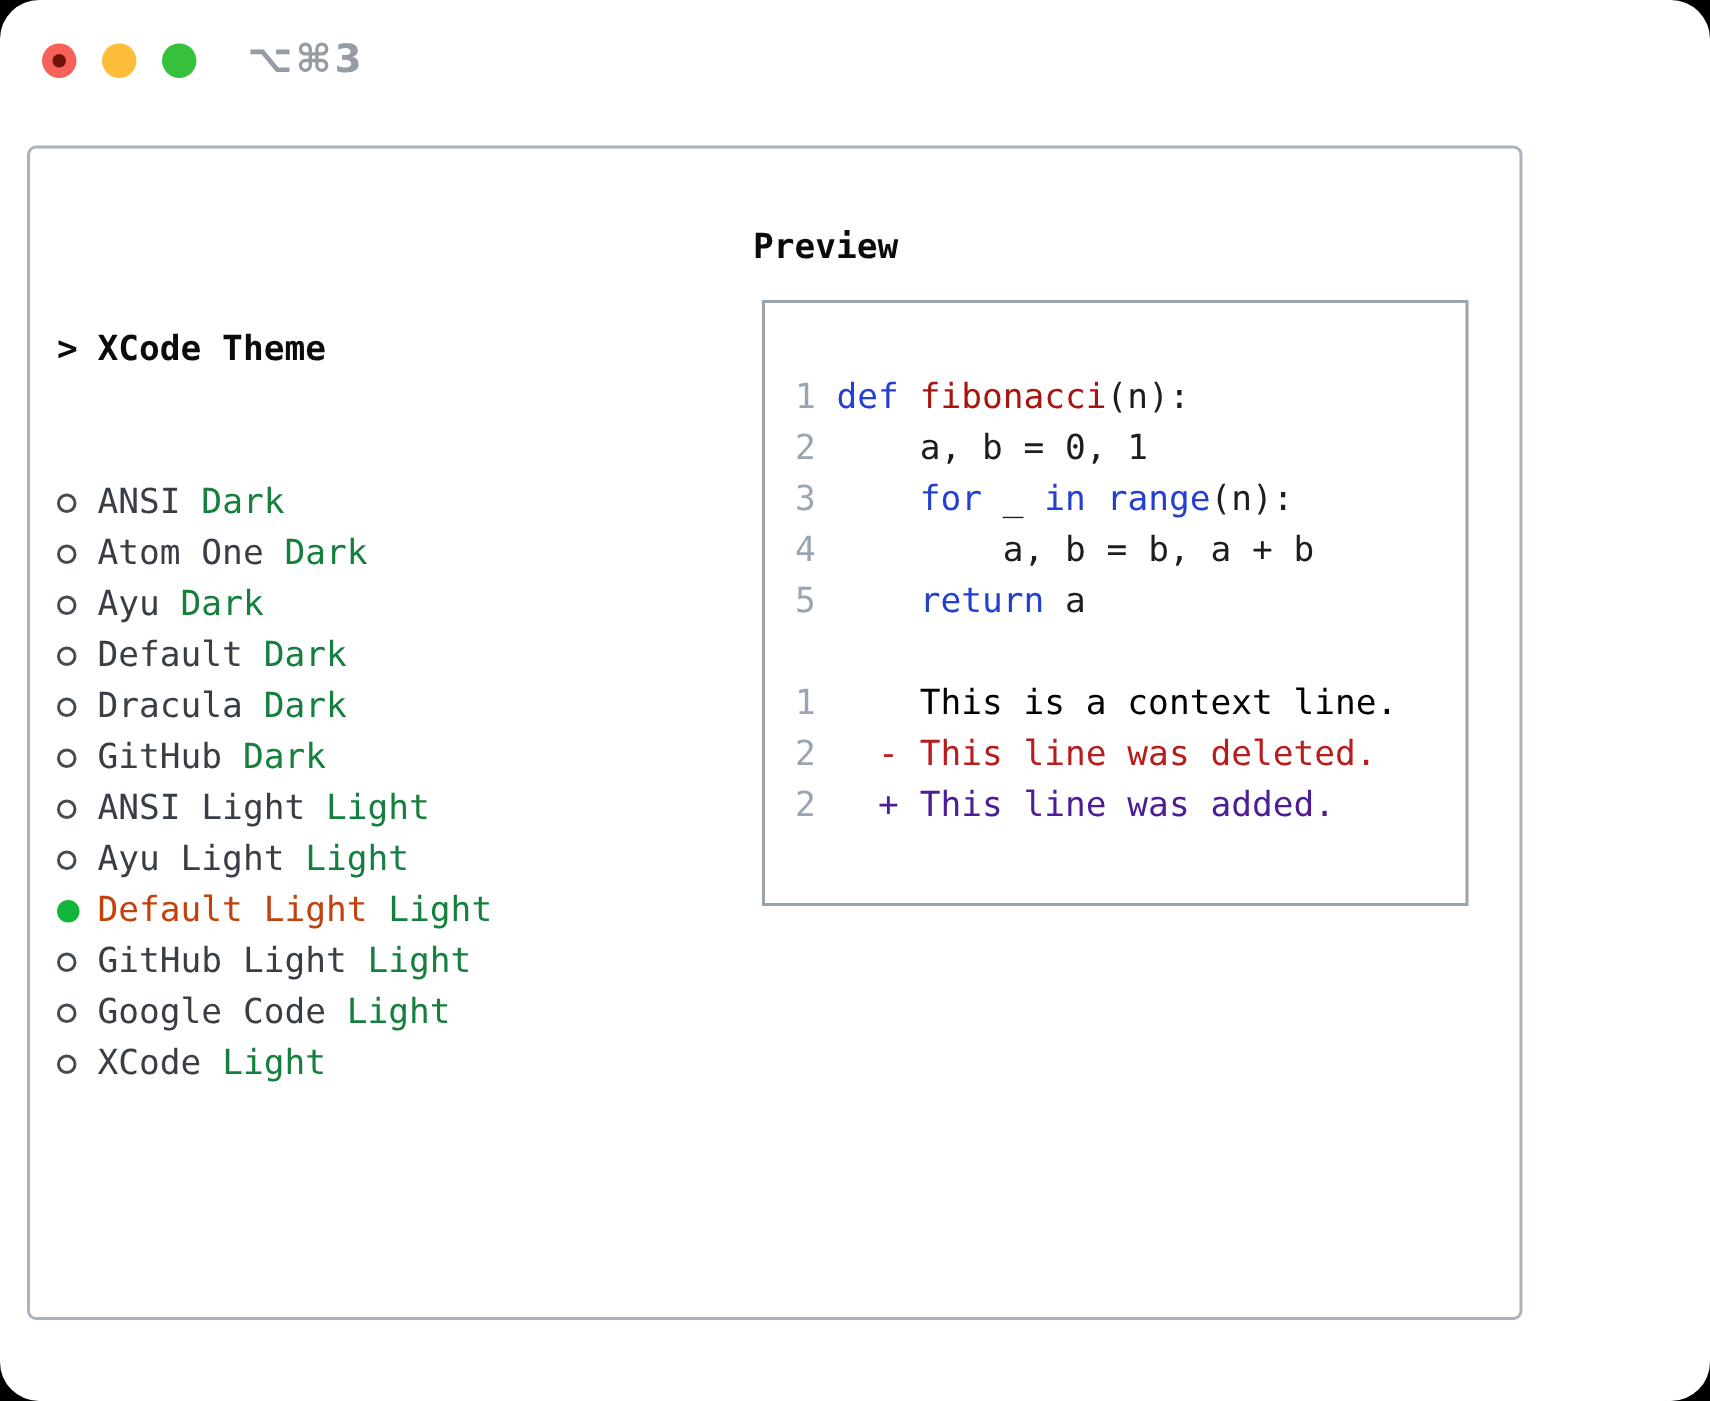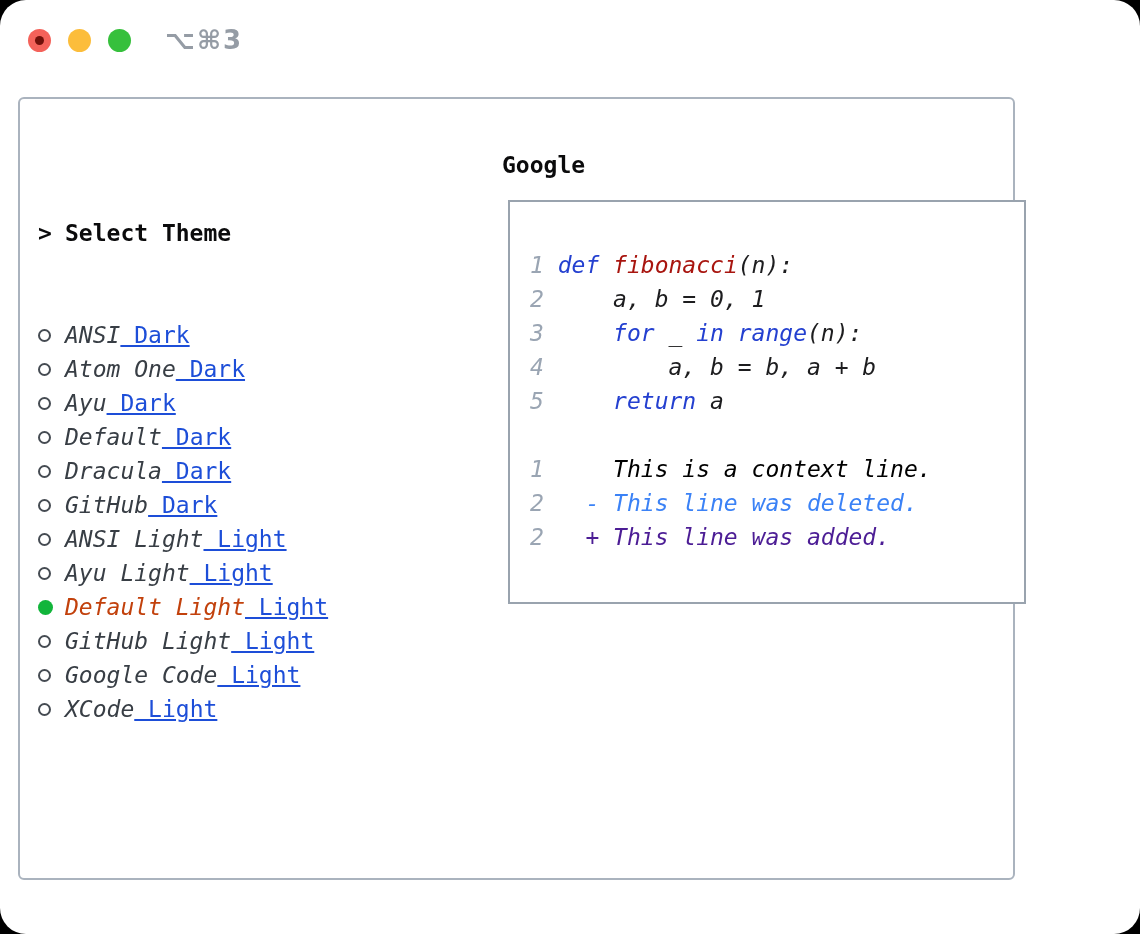--- a/index.html
+++ b/index.html
@@ -23,71 +23,71 @@
   .panel { position:absolute; left:18px; top:97px; width:997px; height:783px;
            border:2px solid #aab3be; border-radius:6px; background:#fff; }
   
   .left-col { position:absolute; left:18px; top:49px; font-size:23px; line-height:34px; white-space:pre; }
   .row { height:34px; display:flex; align-items:center; }
   .marker { display:inline-flex; width:27px; align-items:center; }
   .caret { font-weight:bold; color:#0b0b0c; }
   .radio { width:13px; height:13px; border:2px solid #454b52; border-radius:50%; }
   .radio.sel { width:15px; height:15px; border:none; background:#12b53b; }
   .hdr { font-weight:bold; color:#0b0b0c; }
-  .name { color:#383e45;font-style:italic; }
+  .name { color:#383e45; }
   .name.sel { color:#c2410c; }
-  .variant { color:#1d4ed8;text-decoration:underline; }
+  .variant { color:#15803d; }
   .spacer { height:34px; }
   
   .preview-label { position:absolute; left:482px; top:49px; height:34px; line-height:34px;
                    font-size:23px; font-weight:bold; color:#0b0b0c; }
-  .preview-box { position:absolute; left:488px; top:101px; width:518px; height:404px;
-                 border:2px solid #99a3ae; background:#fff; overflow:hidden;font-style:italic; }
+  .preview-box { position:absolute; left:488px; top:101px; width:471px; height:404px;
+                 border:2px solid #99a3ae; background:#fff; overflow:hidden; }
   .code { padding:46px 0 0 20px; font-size:23px; line-height:34px; white-space:pre; }
   .cline { height:34px; }
   .lnum { color:#9aa5b3; }
   .pl  { color:#1d1d1f; }
   .kw  { color:#2440d0; }
   .fn  { color:#a8150f; }
   .ctx { color:#000000; }
-  .del { color:#3b82f6; }
+  .del { color:#b91c1c; }
   .add { color:#4c1d95; }
 </style>
 </head>
 <body>
 
 <div class="window">
 
   <div class="titlebar">
     <div class="tl-btn tl-close">
       <span class="dot"></span>
     </div>
     <div class="tl-btn tl-min"></div>
     <div class="tl-btn tl-zoom"></div>
     <span class="shortcut">⌥⌘3</span>
   </div>
 
   <div class="panel">
 
     <div class="left-col">
       <div class="row">
-        <span class="marker caret">&gt;</span><span class="hdr">Select Theme</span>
+        <span class="marker caret">&gt;</span><span class="hdr">XCode Theme</span>
       </div>
       <div id="theme-items"><div class="row"><span class="marker"><span class="radio"></span></span><span class="name">ANSI</span><span class="variant"> Dark</span></div><div class="row"><span class="marker"><span class="radio"></span></span><span class="name">Atom One</span><span class="variant"> Dark</span></div><div class="row"><span class="marker"><span class="radio"></span></span><span class="name">Ayu</span><span class="variant"> Dark</span></div><div class="row"><span class="marker"><span class="radio"></span></span><span class="name">Default</span><span class="variant"> Dark</span></div><div class="row"><span class="marker"><span class="radio"></span></span><span class="name">Dracula</span><span class="variant"> Dark</span></div><div class="row"><span class="marker"><span class="radio"></span></span><span class="name">GitHub</span><span class="variant"> Dark</span></div><div class="row"><span class="marker"><span class="radio"></span></span><span class="name">ANSI Light</span><span class="variant"> Light</span></div><div class="row"><span class="marker"><span class="radio"></span></span><span class="name">Ayu Light</span><span class="variant"> Light</span></div><div class="row"><span class="marker"><span class="radio sel"></span></span><span class="name sel">Default Light</span><span class="variant"> Light</span></div><div class="row"><span class="marker"><span class="radio"></span></span><span class="name">GitHub Light</span><span class="variant"> Light</span></div><div class="row"><span class="marker"><span class="radio"></span></span><span class="name">Google Code</span><span class="variant"> Light</span></div><div class="row"><span class="marker"><span class="radio"></span></span><span class="name">XCode</span><span class="variant"> Light</span></div></div>
 
       <div class="spacer"></div>
 
       
       
 
       
 
       
     </div>
 
-    <div class="preview-label">Google</div>
+    <div class="preview-label">Preview</div>
 
     <div class="preview-box">
       <div class="code" id="preview-code"><div class="cline"><span class="lnum">1</span><span class="pl"> </span><span class="kw">def </span><span class="fn">fibonacci</span><span class="pl">(n):</span></div><div class="cline"><span class="lnum">2</span><span class="pl"> </span><span class="pl">    a, b = 0, 1</span></div><div class="cline"><span class="lnum">3</span><span class="pl"> </span><span class="pl">    </span><span class="kw">for</span><span class="pl"> _ </span><span class="kw">in</span><span class="pl"> </span><span class="kw">range</span><span class="pl">(n):</span></div><div class="cline"><span class="lnum">4</span><span class="pl"> </span><span class="pl">        a, b = b, a + b</span></div><div class="cline"><span class="lnum">5</span><span class="pl"> </span><span class="pl">    </span><span class="kw">return</span><span class="pl"> a</span></div><div class="cline"></div><div class="cline"><span class="lnum">1</span><span class="ctx">     This is a context line.</span></div><div class="cline"><span class="lnum">2</span><span class="del">   - This line was deleted.</span></div><div class="cline"><span class="lnum">2</span><span class="add">   + This line was added.</span></div></div>
     </div>
 
   </div>
 </div>
 
 </body></html>

